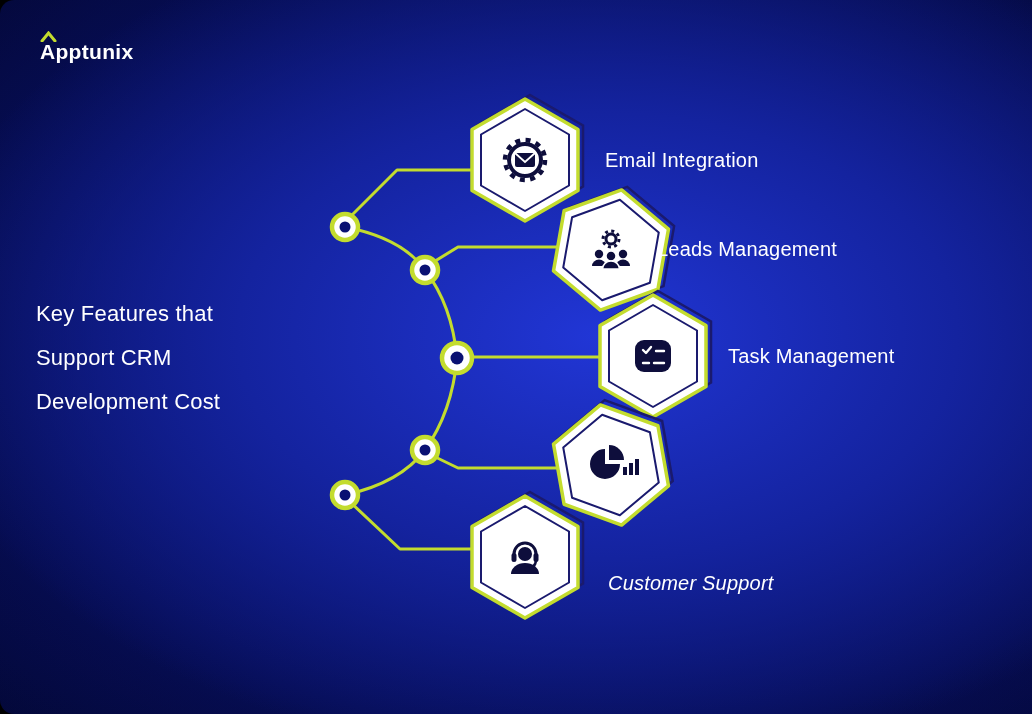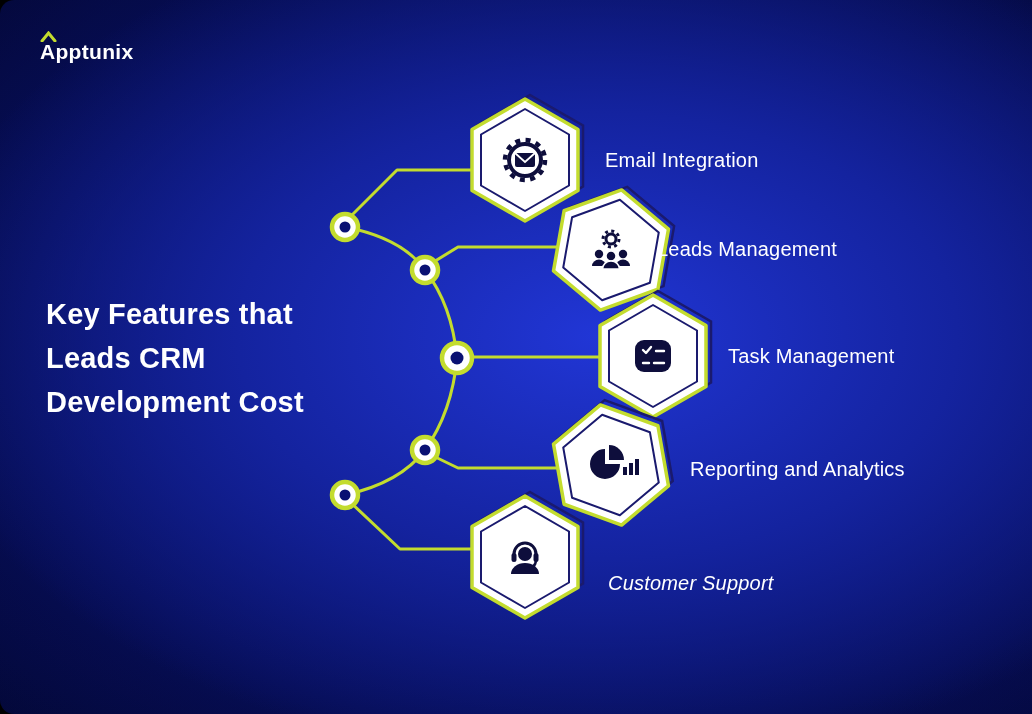--- a/index.html
+++ b/index.html
@@ -8,21 +8,21 @@
     font-family:"Liberation Sans",sans-serif;
     background:
       radial-gradient(ellipse 130% 120% at 55% 46%, rgba(1,3,24,0) 48%, rgba(1,3,24,0.62) 86%, rgba(1,3,24,0.92) 100%),
       radial-gradient(ellipse 66% 60% at 57% 47%, #2136d6 0%, #14239f 52%, rgba(10,18,110,0) 100%),
       radial-gradient(ellipse 100% 100% at 55% 50%, #0a1478 0%, #050b4a 68%, #02052b 100%);
     padding-left: 16px;
   }
   .logo{position:absolute;left:40px;top:34px;height:30px;}
   .logo-caret{position:absolute;left:0px;top:-3px;}
   .logo-text{position:relative;top:6px;color:#fff;font-size:21px;font-weight:700;letter-spacing:.3px;}
-  .title{position:absolute;left:46px;top:292px;color:#fff;font-size:29px;font-weight:700;line-height:44px;letter-spacing:.2px;}
+  .title{position:absolute;left:36px;top:292px;color:#fff;font-size:22px;font-weight:400;line-height:44px;letter-spacing:.2px;}
   .diagram{position:absolute;left:0;top:0;}
   .lime-line{fill:none;stroke:#c3dc2e;stroke-width:3;stroke-linejoin:round;stroke-linecap:round;}
   .hex-offset{fill:none;stroke:#1a1a6e;stroke-width:2.5;}
   .hex-outer{fill:#ffffff;stroke:#c3dc2e;stroke-width:3.5;stroke-linejoin:round;}
   .hex-inner{fill:none;stroke:#1a1a6e;stroke-width:2;stroke-linejoin:round;}
   .node-outer{fill:#ffffff;stroke:#c3dc2e;stroke-width:4.5;}
   .node-inner{fill:#0a1172;}
   .icon{fill:#0e0e3c;}
   .feature-label{position:absolute;color:#fff;font-size:20px;font-weight:500;letter-spacing:.2px;white-space:nowrap;transform:translateY(-50%);}
 </style>
@@ -33,21 +33,21 @@
 
   <div class="logo">
     <svg class="logo-caret" width="17" height="11" viewBox="0 0 17 11">
       <path d="M2,10 L8.5,2 L15,10" fill="none" stroke="#c3dc2e" stroke-width="3" stroke-linecap="round"></path>
     </svg>
     <span class="logo-text">Apptunix</span>
   </div>
 
   <div class="title">
     <div>Key Features that</div>
-    <div>Leads CRM</div>
+    <div>Support CRM</div>
     <div>Development Cost</div>
   </div>
 
   <svg class="diagram" width="1032" height="714" viewBox="0 0 1032 714">
 
     <polyline class="lime-line" points="345,222 397,170 500,170"></polyline>
     <polyline class="lime-line" points="427,266 458,247 575,247"></polyline>
     <polyline class="lime-line" points="460,357 625,357"></polyline>
     <polyline class="lime-line" points="427,453 458,468 575,468"></polyline>
     <polyline class="lime-line" points="348,500 400,549 500,549"></polyline>
@@ -141,16 +141,15 @@
     </g>
     <g>
       <circle class="node-outer" cx="345" cy="495" r="13"></circle>
       <circle class="node-inner" cx="345" cy="495" r="5.5"></circle>
     </g>
   </svg>
 
   <div class="feature-label" style="left:605px;top:160px;">Email Integration</div>
   <div class="feature-label" style="left:657px;top:249px;">Leads Management</div>
   <div class="feature-label" style="left:728px;top:356px;text-align:center;">Task Management</div>
-  <div class="feature-label" style="left:690px;top:469px;">Reporting and Analytics</div>
   <div class="feature-label" style="left:608px;top:583px;font-style:italic;">Customer Support</div>
 
 </div>
 
 </body></html>

